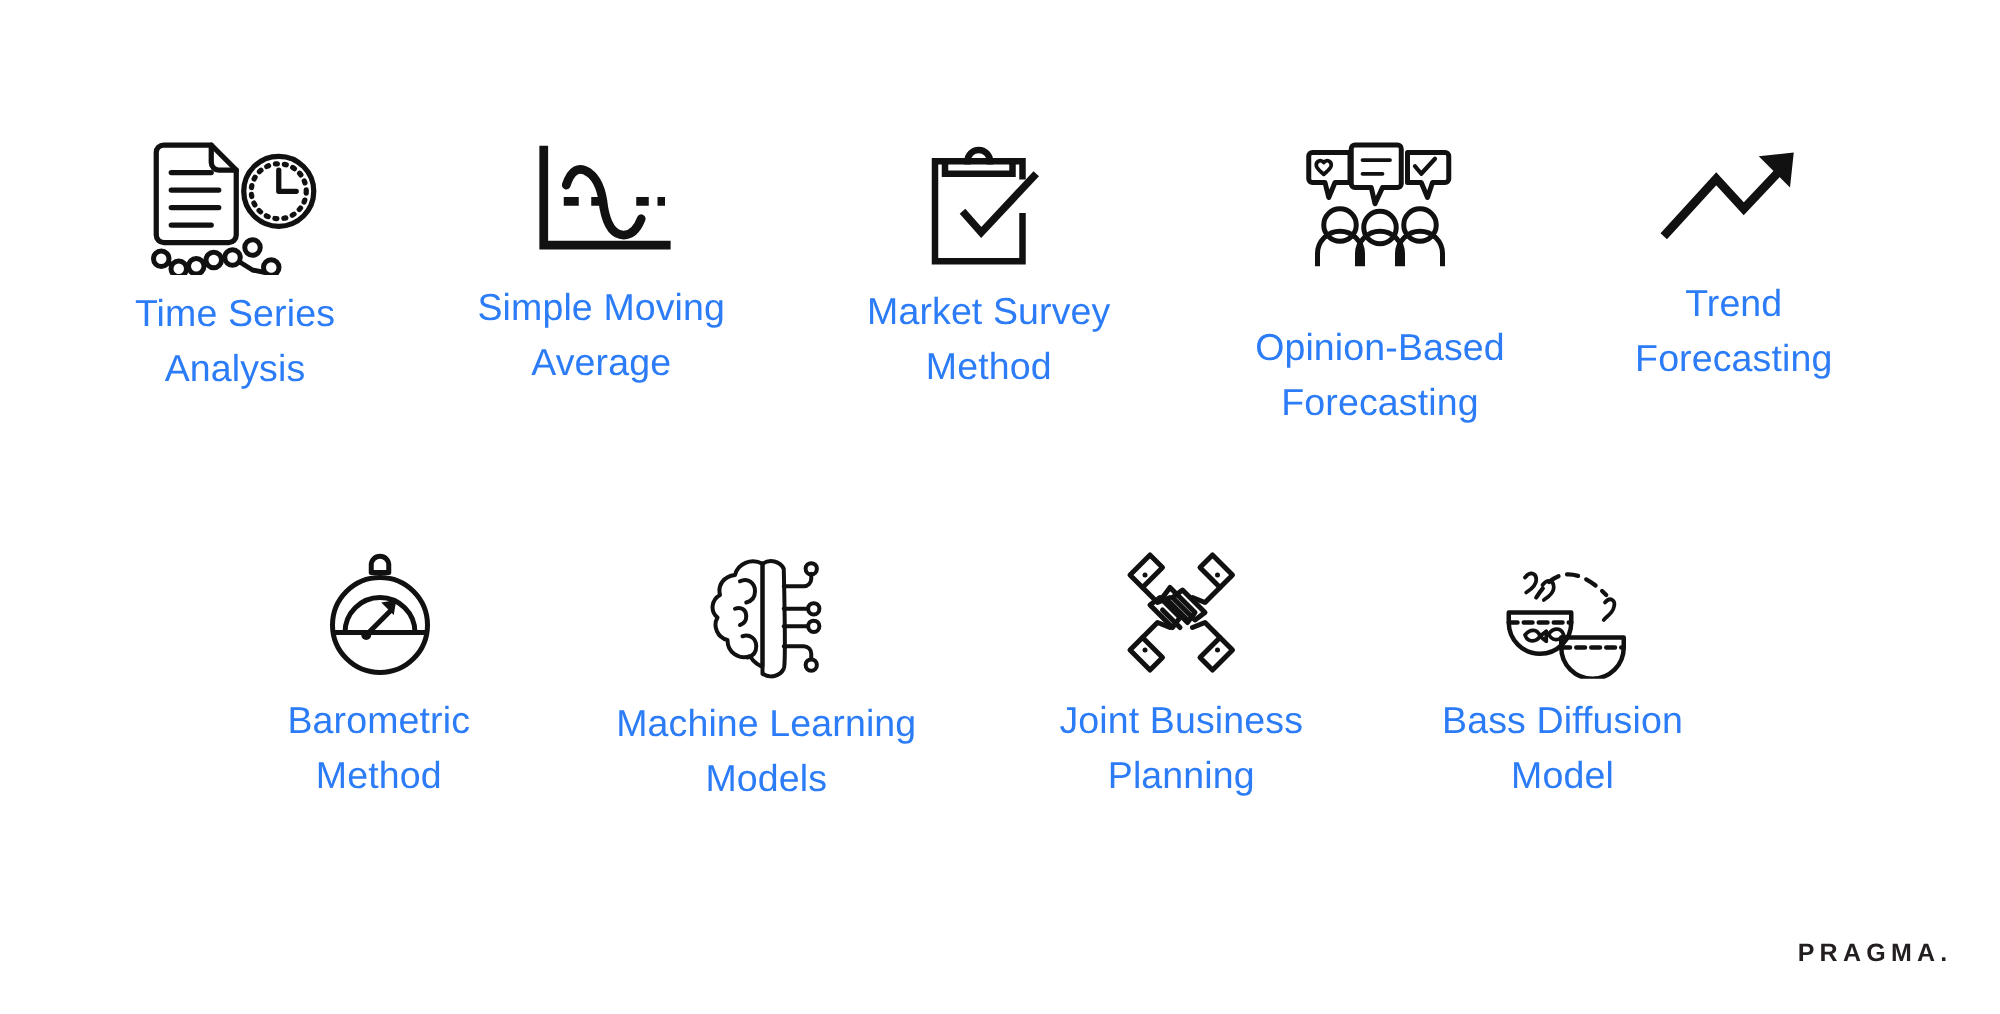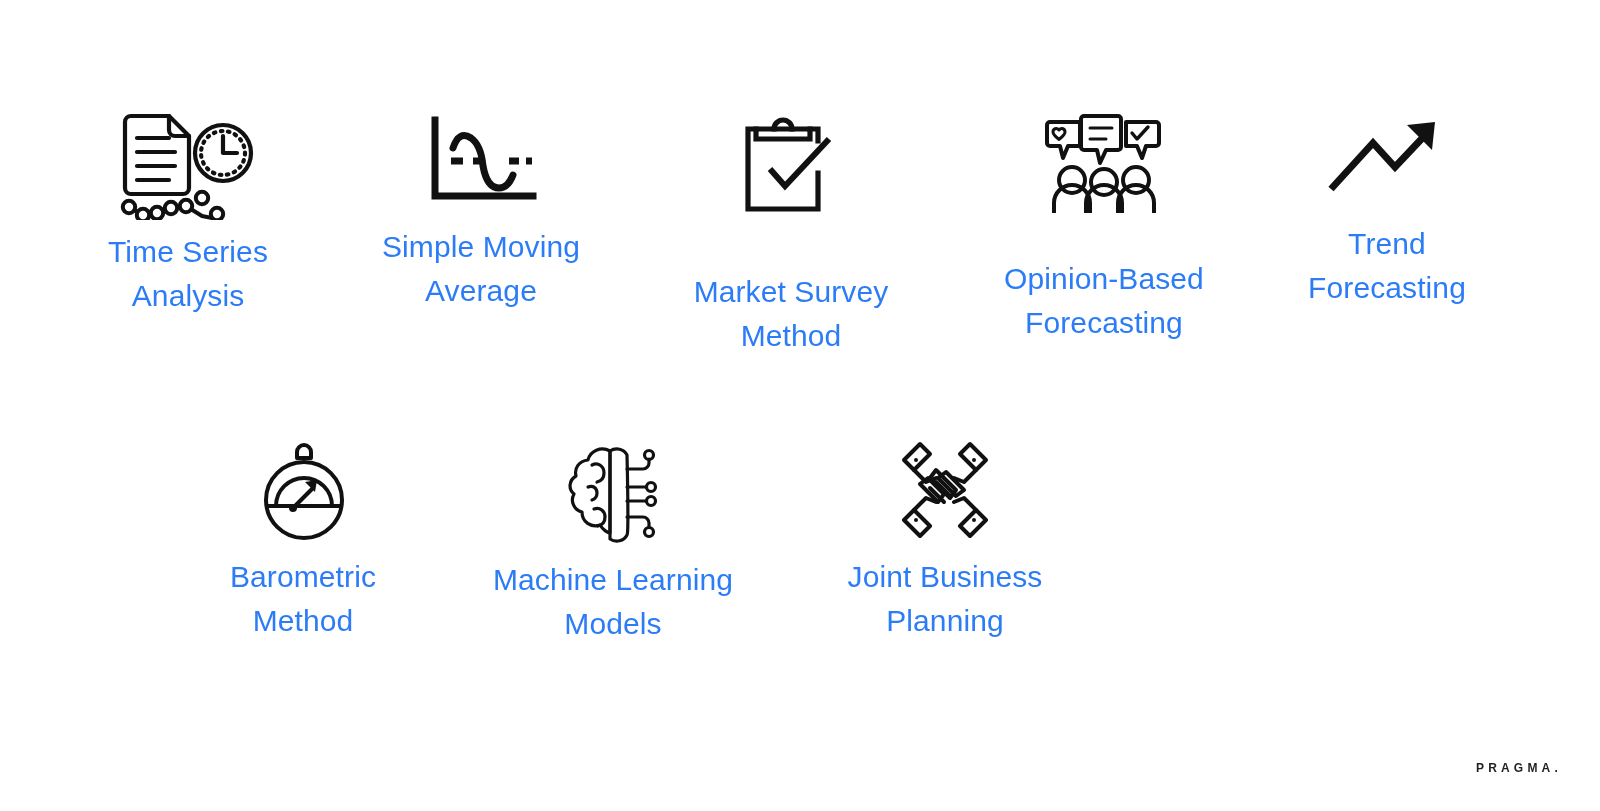--- a/index.html
+++ b/index.html
@@ -41,34 +41,34 @@
     font-size: 30px;
     line-height: 1.47;
     font-weight: 400;
     letter-spacing: 0.1px;
     white-space: pre-line;
     font-family: "Liberation Sans", sans-serif;
   }
   
   #card-0 { left: 58px;   top: 100px; width: 260px; }
   #card-1 { left: 352px;  top: 95px;  width: 258px; }
-  #card-2 { left: 662px;  top: 98px;  width: 258px; gap: 42px; }
+  #card-2 { left: 662px;  top: 98px;  width: 258px; }
   #card-3 { left: 975px;  top: 95px;  width: 258px; gap: 32px; }
   #card-4 { left: 1258px; top: 92px;  width: 258px; }
   
   #card-5 { left: 173px;  top: 425px; width: 260px; }
   #card-6 { left: 483px;  top: 428px; width: 260px; }
   #card-7 { left: 815px;  top: 425px; width: 260px; }
   #card-8 { left: 1120px; top: 425px; width: 260px; }
 
   .brand {
     position: absolute;
     right: 38px;
     bottom: 36px;
-    font-size: 12px;
+    font-size: 20px;
     letter-spacing: 4.2px;
     color: #231f20;
     font-weight: 700;
     font-family: "Liberation Sans", sans-serif;
   }
 </style>
 </head>
 <body>
 
 <div class="board">
@@ -231,15 +231,39 @@
           <circle cx="84" cy="22" r="2" fill="#111" stroke="none"></circle>
           <circle cx="26" cy="82" r="2" fill="#111" stroke="none"></circle>
           <circle cx="84" cy="82" r="2" fill="#111" stroke="none"></circle>
         </g>
       </svg>
     </div>
     <div class="label">Joint Business
 Planning</div>
   </div>
 
+  <div class="card" id="card-8">
+    <div class="icon-wrap">
+      <svg width="115" height="105" viewBox="0 0 115 105" fill="none" stroke="#111" stroke-width="3.6" stroke-linecap="round" stroke-linejoin="round">
+
+        <path d="M14 52 h50 v8 a25 25 0 0 1 -25 25 a25 25 0 0 1 -25 -25 z"></path>
+        <line x1="14" y1="60" x2="64" y2="60" stroke-dasharray="7 5"></line>
+
+        <path d="M27 70 c4 -5 10 -5 12 1 c-3 5 -10 5 -12 -1 z" stroke-width="3"></path>
+        <path d="M39 71 l5 -4 v8 z" stroke-width="3"></path>
+        <path d="M46 69 c4 -5 10 -5 12 1 c-3 5 -10 5 -12 -1 z" stroke-width="3"></path>
+
+        <path d="M36 40 q22 -36 56 -2" stroke-dasharray="9 7" stroke-width="3.4"></path>
+
+        <path d="M27 24 c4 -5 9 -4 9 2 c0 5 -5 8 -8 10" stroke-width="3"></path>
+        <path d="M41 30 c4 -5 9 -4 9 2 c0 5 -5 8 -8 10" stroke-width="3"></path>
+        <path d="M91 44 c4 -5 9 -2 7 4 c-1 5 -6 7 -8 10" stroke-width="3"></path>
+
+        <path d="M56 72 h50 v8 a25 25 0 0 1 -25 25 a25 25 0 0 1 -25 -25 z"></path>
+        <line x1="56" y1="80" x2="106" y2="80" stroke-dasharray="7 5"></line>
+      </svg>
+    </div>
+    <div class="label">Bass Diffusion
+Model</div>
+  </div>
 
   <div class="brand">PRAGMA.</div>
 </div>
 
 </body></html>

